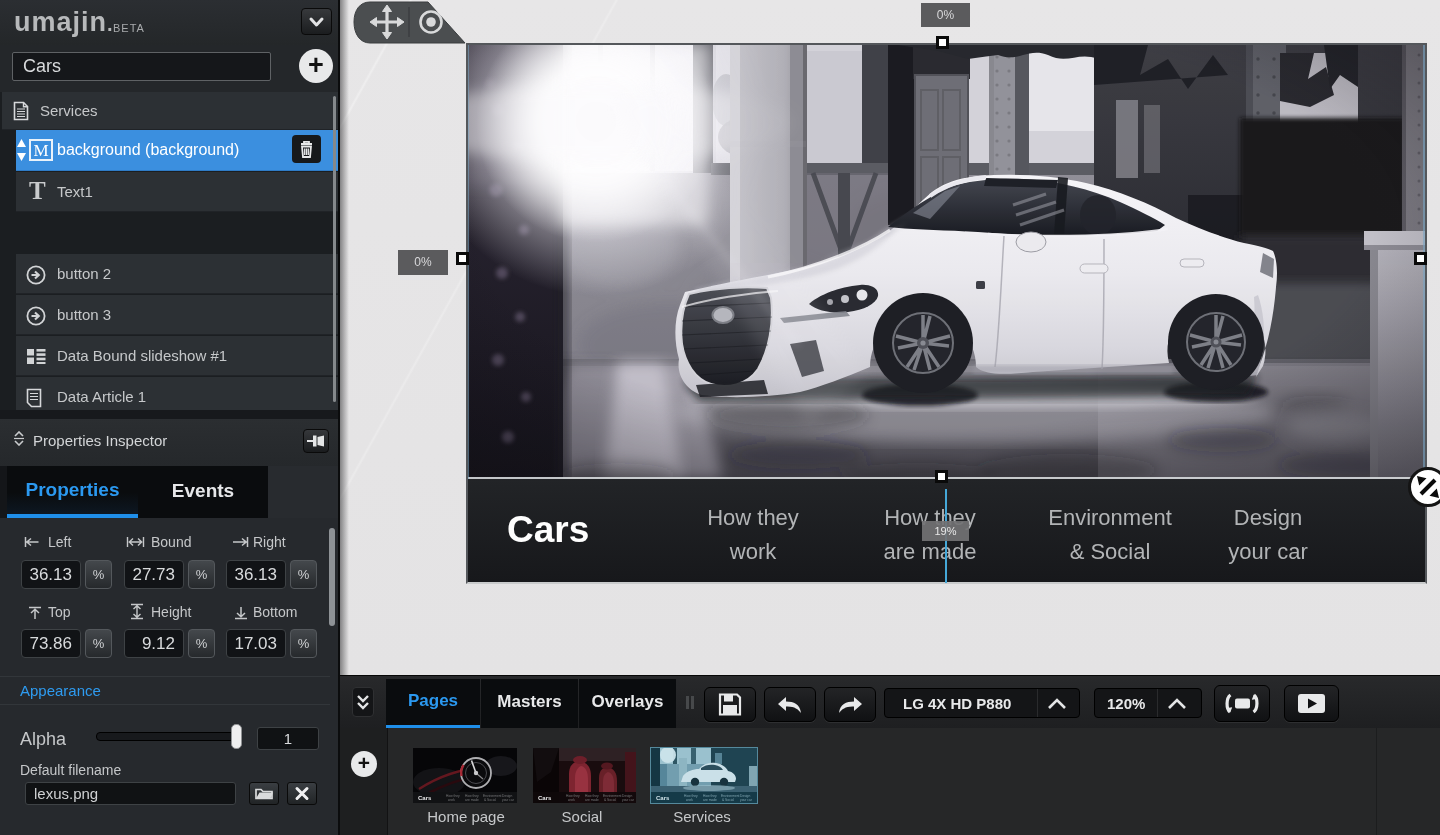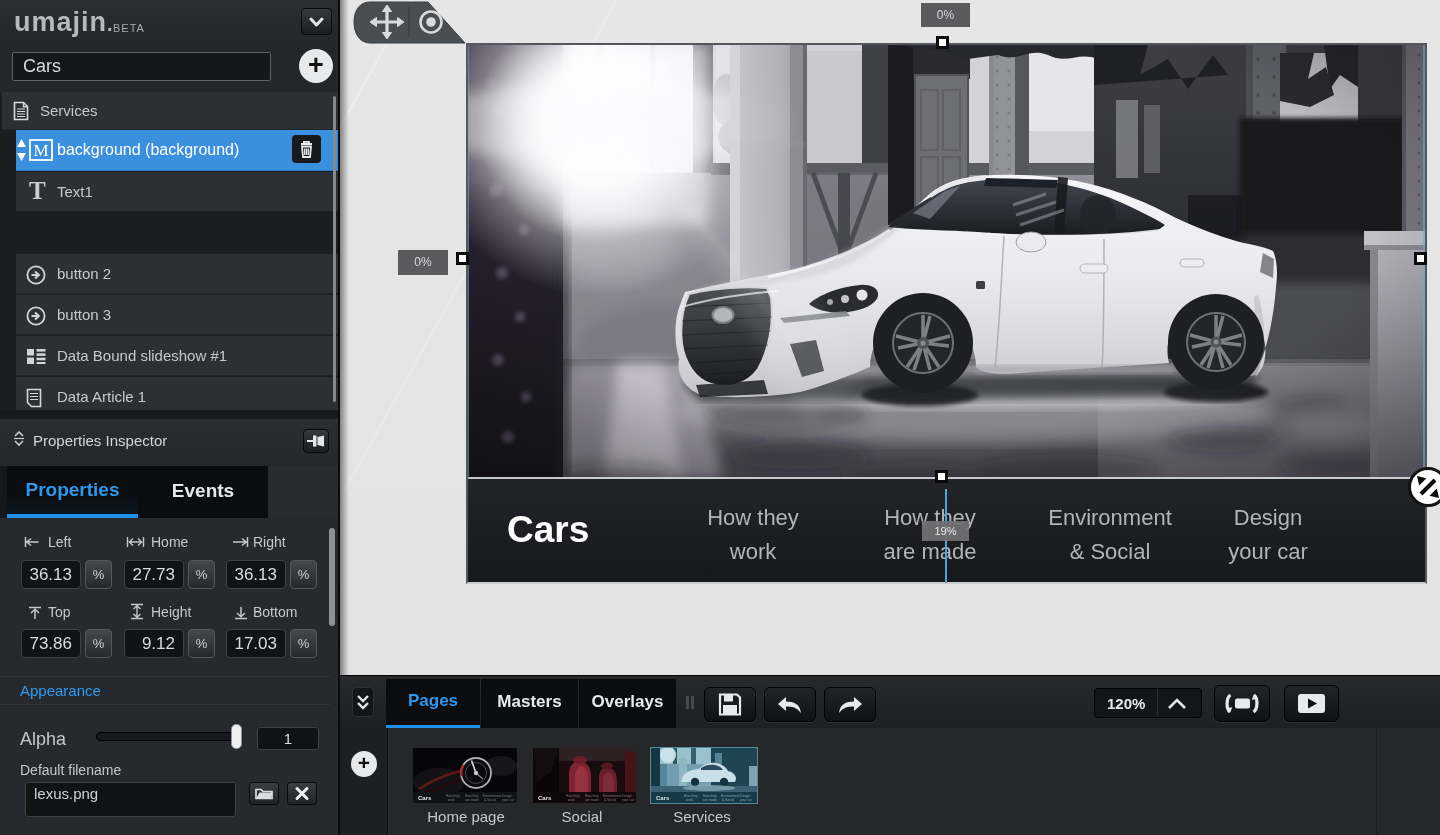--- a/index.html
+++ b/index.html
@@ -53,21 +53,21 @@
 .divl { position:absolute; left:0; width:330px; height:1px; background:#1A1D20; border-bottom:1px solid #32363a; }
 #appear { position:absolute; left:20px; top:164px; color:#2E9BF0; font-size:15px; }
 #alphal { position:absolute; left:20px; top:211px; color:#C5C7C9; font-size:18px; }
 #sltrack { position:absolute; left:96px; top:214px; width:146px; height:9px; background:#17191C;
   border:1px solid #000; border-radius:4px; }
 #slthumb { position:absolute; left:231px; top:206px; width:11px; height:25px; background:#EFEFF0;
   border:1px solid #909294; border-radius:5px; }
 #alphav { position:absolute; left:257px; top:209px; width:62px; height:23px; background:#101214;
   border:1px solid #3E4245; border-radius:3px; color:#D9DBDD; font-size:15px; text-align:center; line-height:21px; }
 #dflbl { position:absolute; left:20px; top:244px; color:#C5C7C9; font-size:14px; }
-#dfinput { position:absolute; left:25px; top:264px; width:211px; height:35px; background:#101214;
+#dfinput { position:absolute; left:25px; top:264px; width:211px; height:23px; background:#101214;
   border:1px solid #3E4245; border-radius:3px; color:#CFD1D3; font-size:15px; line-height:21px; padding-left:8px; }
 .sqbtn { position:absolute; top:264px; width:30px; height:23px; background:linear-gradient(#3a3e42,#212426);
   border:1px solid #0a0a0a; border-radius:3px; }
 #psb { position:absolute; left:329px; top:10px; width:6px; height:98px; background:#8E9296; border-radius:3px; }
 
 
 #canvas { position:absolute; left:340px; top:0; width:1100px; height:675px;
   background:#E6E5E6; overflow:hidden; box-shadow:inset 9px 0 7px -5px rgba(12,12,14,0.55); }
 #photo { position:absolute; left:126px; top:43px; width:961px; height:541px;
   border:2px solid #54575B; border-bottom-color:#C9CBCC; background:#808085; }
@@ -564,21 +564,21 @@
     <div id="tabE">Events</div>
   </div>
   <div id="fields">
     <svg class="flbl" style="left:24px;top:18px" width="17" height="12" viewBox="0 0 17 12">
           <path d="M1.5 1 v10 M1.5 6 h13 M7 2.5 L2.8 6 L7 9.5" fill="none" stroke="#C5C7C9" stroke-width="1.5"></path>
         </svg>
     <span class="flbl" style="left:48px;top:16px">Left</span>
     <svg class="flbl" style="left:126px;top:18px" width="19" height="12" viewBox="0 0 19 12">
           <path d="M1.5 1 v10 M17.5 1 v10 M3 6 h13 M7 2.5 L3.3 6 L7 9.5 M12 2.5 L15.7 6 L12 9.5" fill="none" stroke="#C5C7C9" stroke-width="1.4"></path>
         </svg>
-    <span class="flbl" style="left:151px;top:16px">Home</span>
+    <span class="flbl" style="left:151px;top:16px">Bound</span>
     <svg class="flbl" style="left:232px;top:18px" width="17" height="12" viewBox="0 0 17 12">
           <path d="M15.5 1 v10 M1 6 h13 M10 2.5 L14.2 6 L10 9.5" fill="none" stroke="#C5C7C9" stroke-width="1.5"></path>
         </svg>
     <span class="flbl" style="left:253px;top:16px">Right</span>
     <div class="fbox" style="left:21px;top:42px">36.13</div>
         <div class="pbtn" style="left:85px;top:42px">%</div>
     <div class="fbox" style="left:124px;top:42px">27.73</div>
         <div class="pbtn" style="left:188px;top:42px">%</div>
     <div class="fbox" style="left:226px;top:42px">36.13</div>
         <div class="pbtn" style="left:290px;top:42px">%</div>
@@ -641,20 +641,27 @@
     <div class="tbbtn" style="left:424px">
       <svg width="50" height="33" viewBox="0 0 50 33">
             <path d="M21 9 L13 16 L21 23 V18.5 C29,18 33,21 36,25 C35,16 29,13.5 21,13.5 Z" fill="#E8E9EA"></path>
           </svg>
     </div>
     <div class="tbbtn" style="left:484px">
       <svg width="50" height="33" viewBox="0 0 50 33">
             <path d="M29 9 L37 16 L29 23 V18.5 C21,18 17,21 14,25 C15,16 21,13.5 29,13.5 Z" fill="#E8E9EA"></path>
           </svg>
     </div>
+    <div style="position:absolute;left:544px;top:12px;width:196px;height:30px;border-radius:4px;background:#141517;border:1px solid #000">
+      <span style="position:absolute;left:18px;top:6px;color:#E8E9EA;font-size:15px;font-weight:bold">LG 4X HD P880</span>
+      <div style="position:absolute;left:152px;top:0;width:1px;height:28px;background:#2A2B2D"></div>
+      <svg style="position:absolute;left:160px;top:8px" width="24" height="14" viewBox="0 0 24 14">
+            <path d="M4 11 L12 3 L20 11" fill="none" stroke="#E4E5E6" stroke-width="2.6"></path>
+          </svg>
+    </div>
     <div style="position:absolute;left:754px;top:12px;width:108px;height:30px;border-radius:4px;background:#141517;border:1px solid #000">
       <span style="position:absolute;left:12px;top:6px;color:#E8E9EA;font-size:15px;font-weight:bold">120%</span>
       <div style="position:absolute;left:62px;top:0;width:1px;height:28px;background:#2A2B2D"></div>
       <svg style="position:absolute;left:70px;top:8px" width="24" height="14" viewBox="0 0 24 14">
             <path d="M4 11 L12 3 L20 11" fill="none" stroke="#E4E5E6" stroke-width="2.6"></path>
           </svg>
     </div>
     <div class="tbbtn" style="left:874px;top:9px;width:56px;height:37px">
       <svg width="54" height="35" viewBox="0 0 54 35">
             <rect x="20" y="12.5" width="15" height="10" rx="2" fill="#E8E9EA"></rect>

